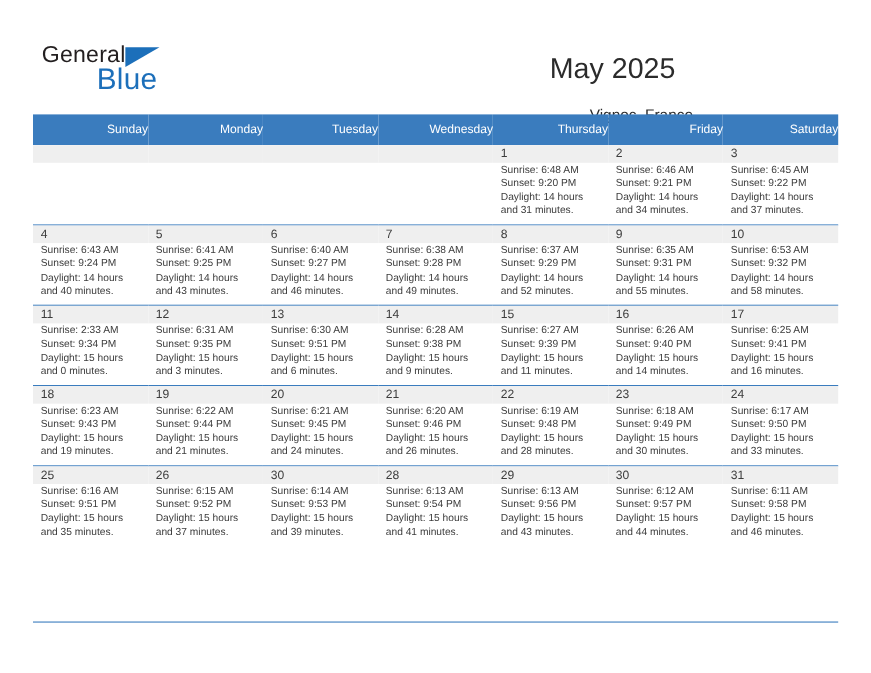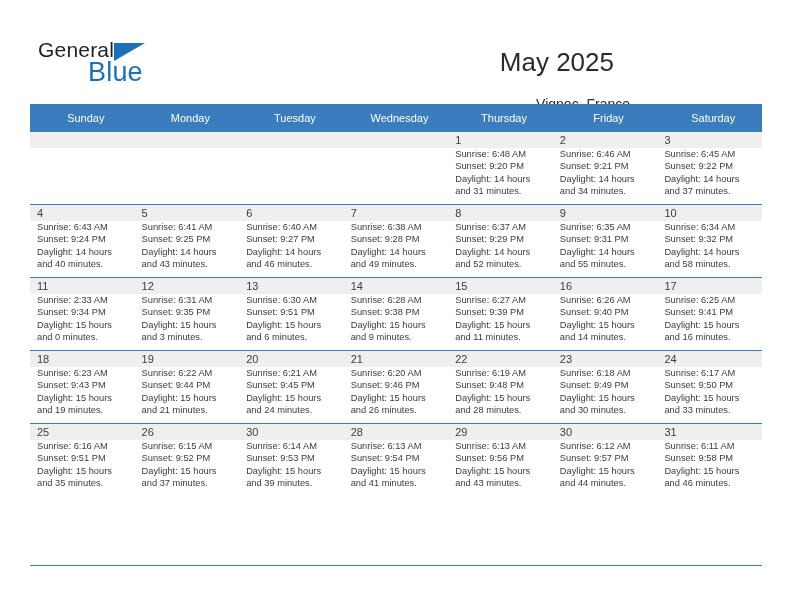--- a/index.html
+++ b/index.html
@@ -89,21 +89,21 @@
     top: 104px;
     width: 732px;
     border-collapse: collapse;
     table-layout: fixed;
   }
   .calendar th {
     background: #3a7cbe;
     color: #ffffff;
     font-size: 11px;
     font-weight: normal;
-    text-align: center;
+    text-align: right;
     padding: 5px 0 5px 7px;
     height: 18px;
     border: none;
   }
   .calendar td {
     width: 104.57px;
     height: 72px;
     vertical-align: top;
     padding: 0;
     border: none;
@@ -300,21 +300,21 @@
                 <div>Sunset: 9:31 PM</div>
                 <div>Daylight: 14 hours</div>
                 <div>and 55 minutes.</div>
               </div>
             </div>
           </td>
           <td>
             <div class="daycell">
               <div class="daynum-bar">10</div>
               <div class="info">
-                <div>Sunrise: 6:34 AM</div>
+                <div>Sunrise: 6:53 AM</div>
                 <div>Sunset: 9:32 PM</div>
                 <div>Daylight: 14 hours</div>
                 <div>and 58 minutes.</div>
               </div>
             </div>
           </td>
         </tr>
         <tr class="week-row">
           <td>
             <div class="daycell">

